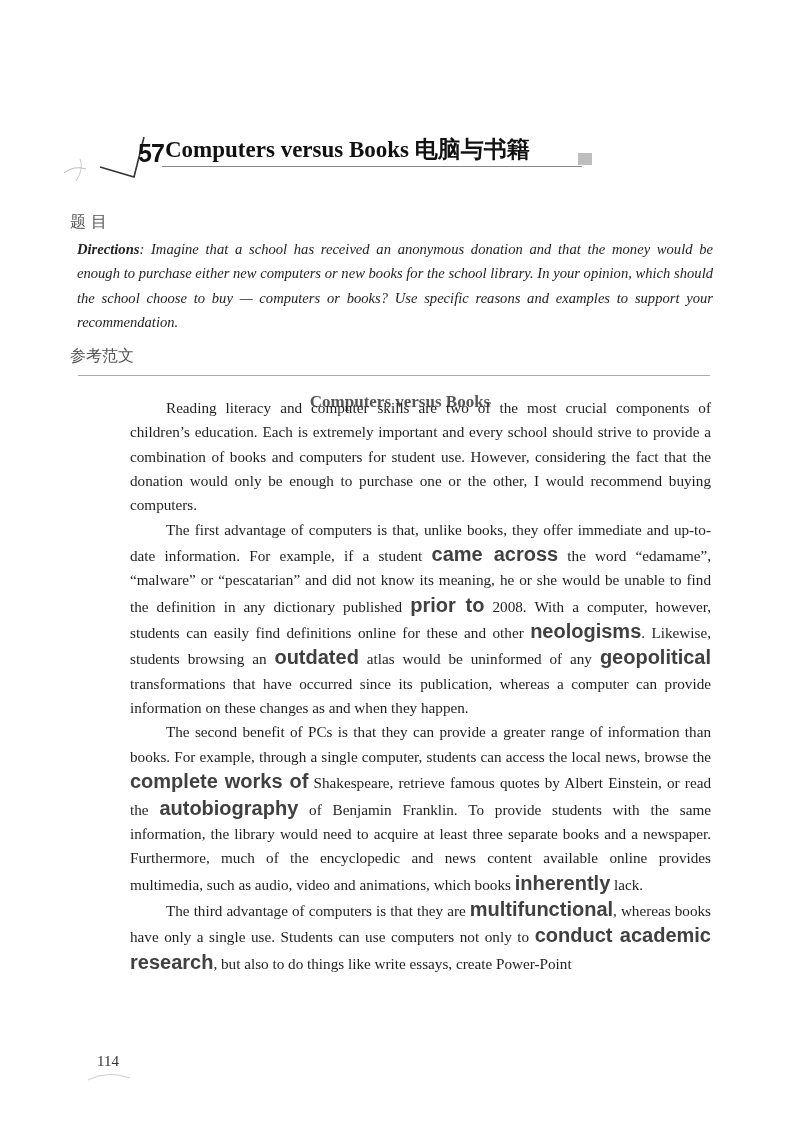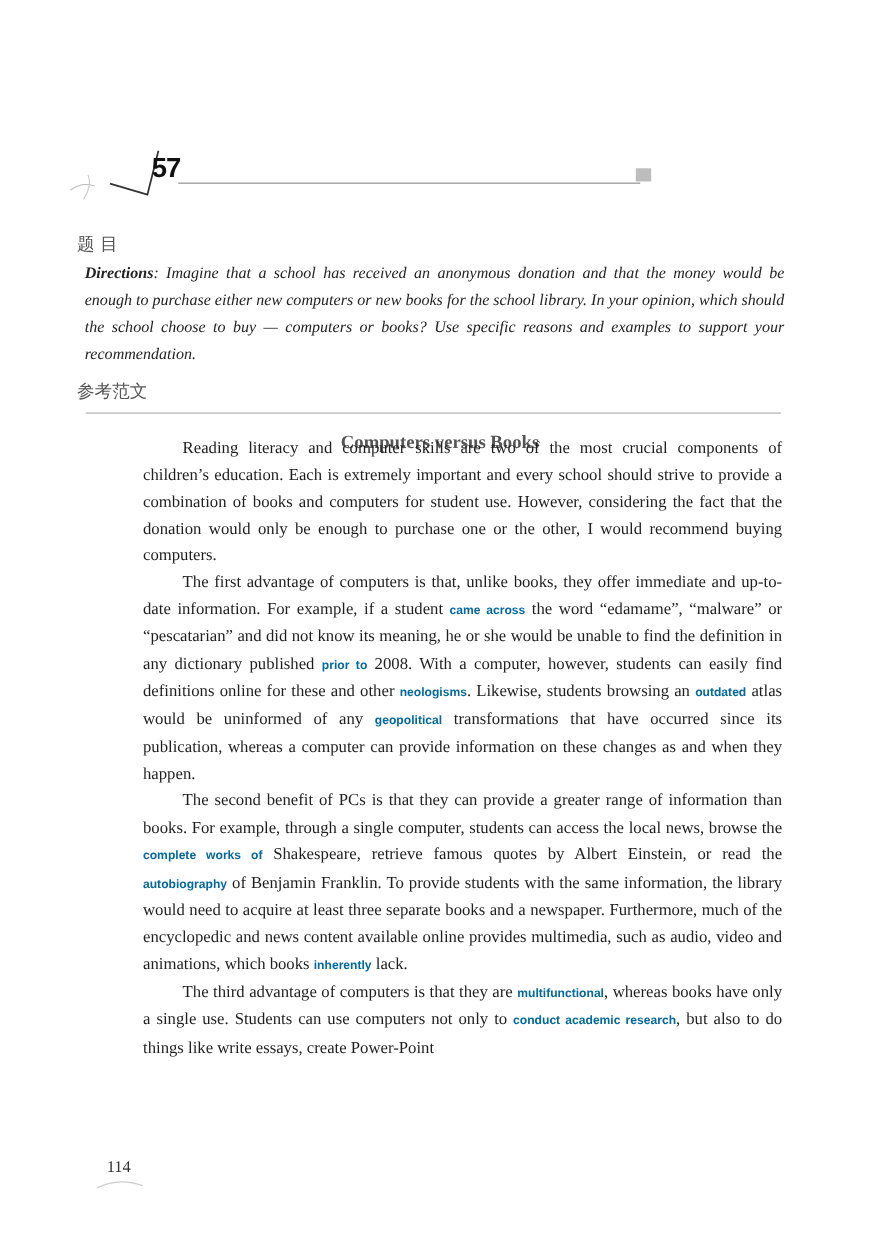--- a/index.html
+++ b/index.html
@@ -35,34 +35,35 @@
     .section-rule { position: absolute; left: 78px; top: 375px; width: 632px; height: 1px; background: #aaa; }
     .essay-title {
       position: absolute; left: 0; width: 800px; top: 392px; text-align: center;
       font-weight: bold; font-size: 17px; color: #555;
     }
     .essay {
       position: absolute; left: 130px; top: 396px; width: 581px;
       font-size: 15.2px; line-height: 24.35px; color: #1e1e1e; text-align: justify;
     }
     .essay p { margin: 0; text-indent: 36px; }
-    .essay b { font-family: "Liberation Sans", "DejaVu Sans", sans-serif; font-weight: bold; font-size: 11px; color: #0369a1; }
+    .essay b { font-family: "Liberation Sans", "DejaVu Sans", sans-serif; font-weight: bold; font-size: 20px; color: #404040; }
     .page-number { position: absolute; left: 97px; top: 1053px; font-size: 15px; color: #333; }
     .page-curve { position: absolute; left: 86px; top: 1070px; }
   </style>
 </head>
 <body>
 
 <div class="header">
   <svg class="slash-svg" width="140" height="60">
     <path d="M4 48 Q 14 40 26 44" stroke="#bbb" fill="none" stroke-width="1"></path>
     <path d="M20 34 Q 24 44 16 56" stroke="#ccc" fill="none" stroke-width="1"></path>
     <path d="M40 42 L 74 52 L 84 12" stroke="#333" fill="none" stroke-width="1.6"></path>
   </svg>
   <div class="chapter-num">57</div>
+  <div class="chapter-title">Computers versus Books 电脑与书籍</div>
   <div class="title-rule"></div>
   <div class="title-square"></div>
 </div>
 
 <div class="label-cn" style="top:212px;">题  目</div>
 
 <div class="directions"><b>Directions</b><span>: Imagine that a school has received an anonymous donation and that the money would be enough to purchase either new computers or new books for the school library.  In your opinion, which should the school choose to buy — computers or books?  Use specific reasons and examples to support your recommendation.</span></div>
 
 <div class="label-cn" style="top:346px;">参考范文</div>
 <div class="section-rule"></div>

